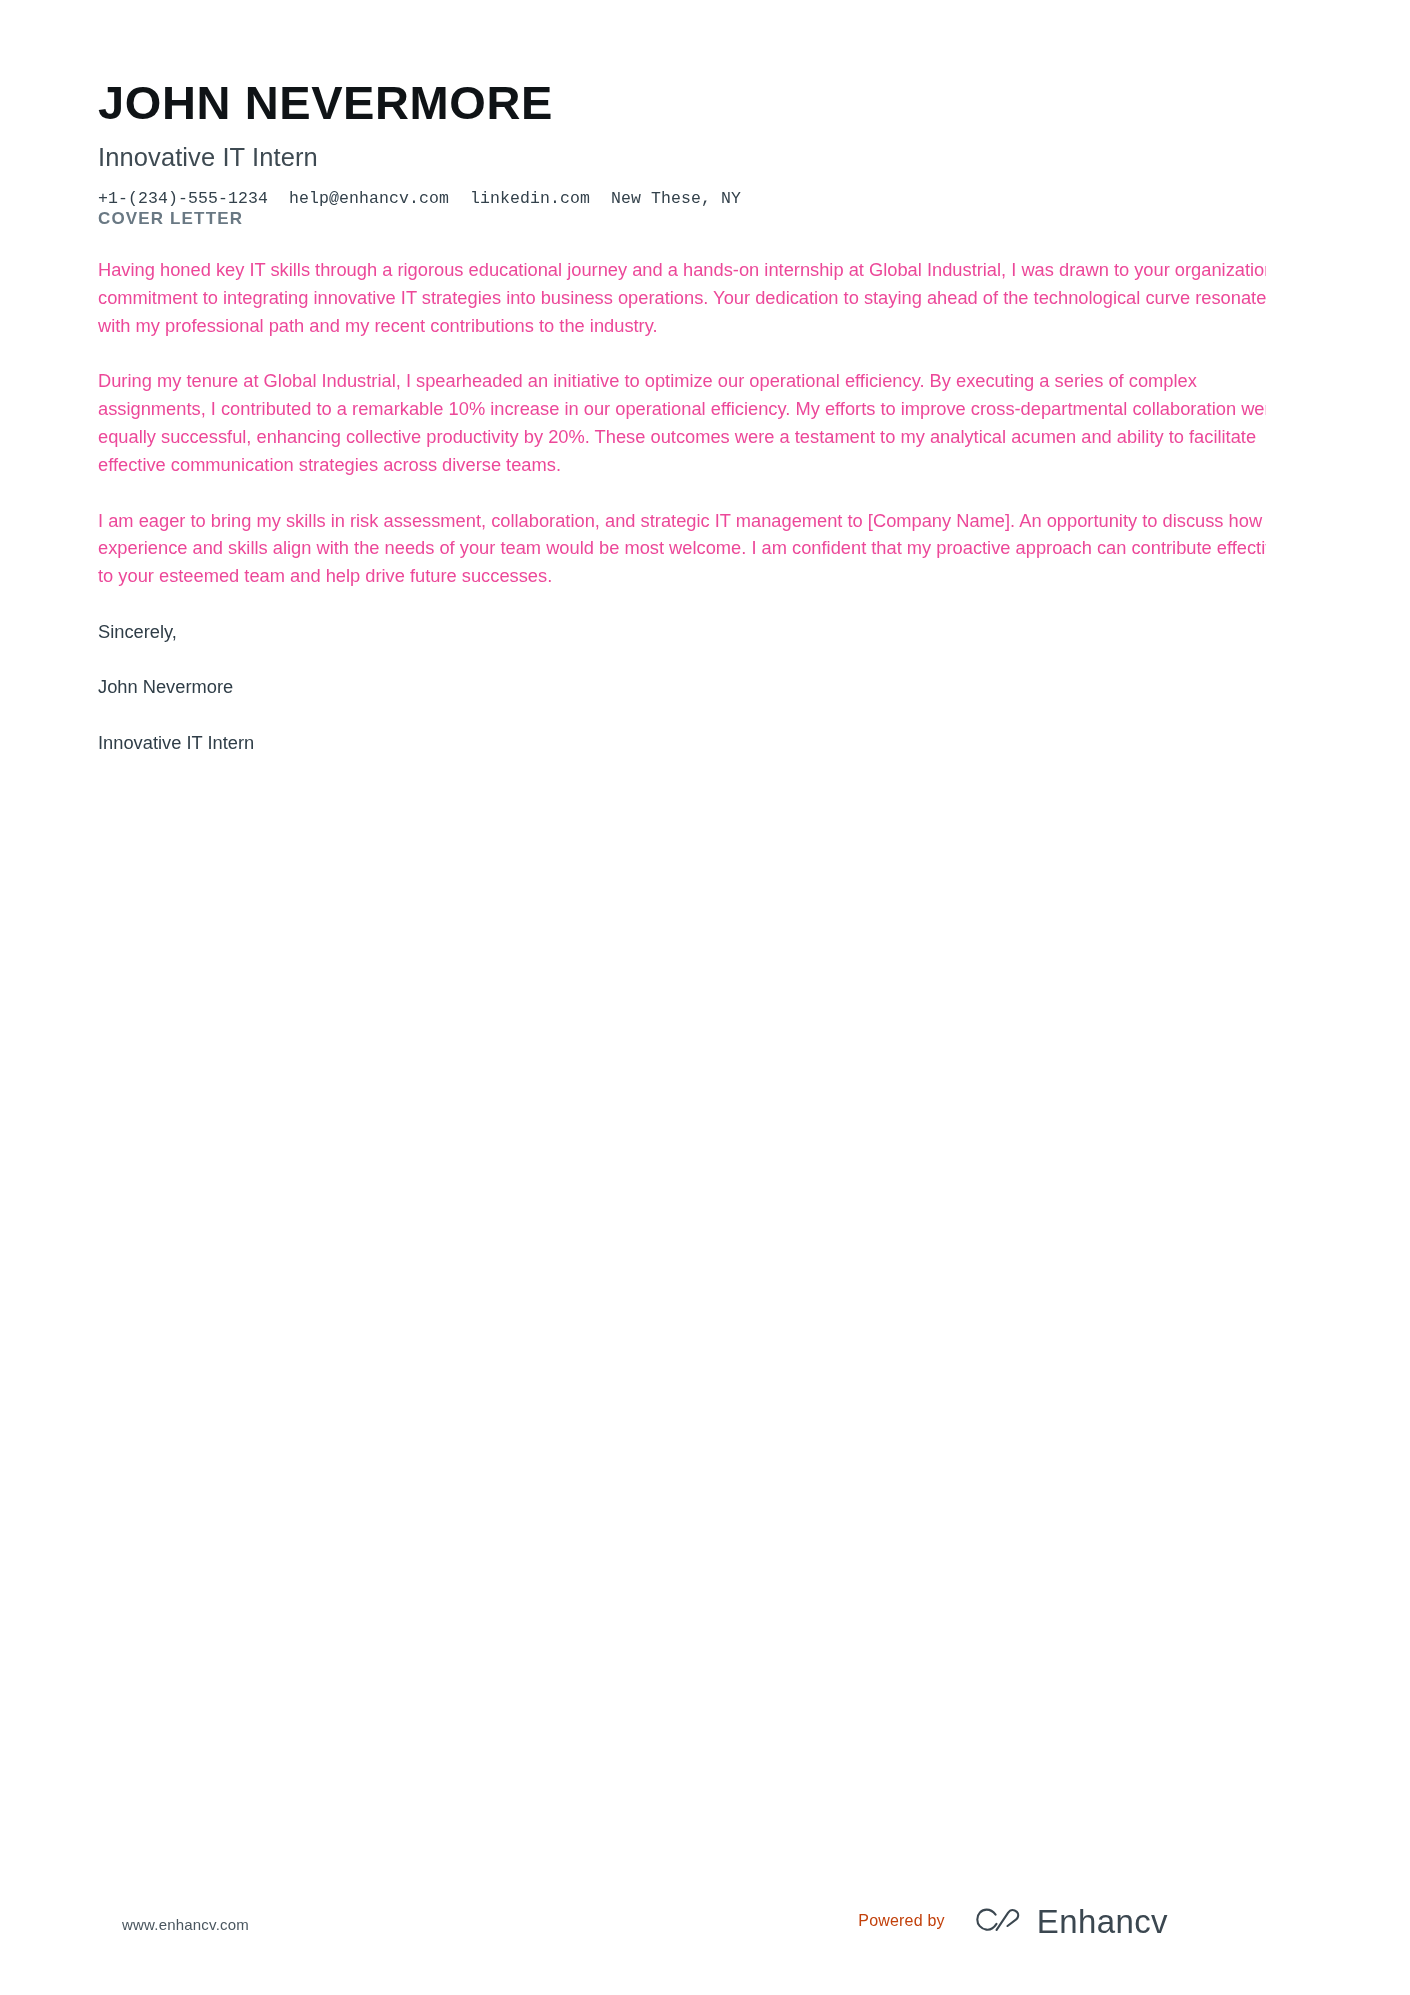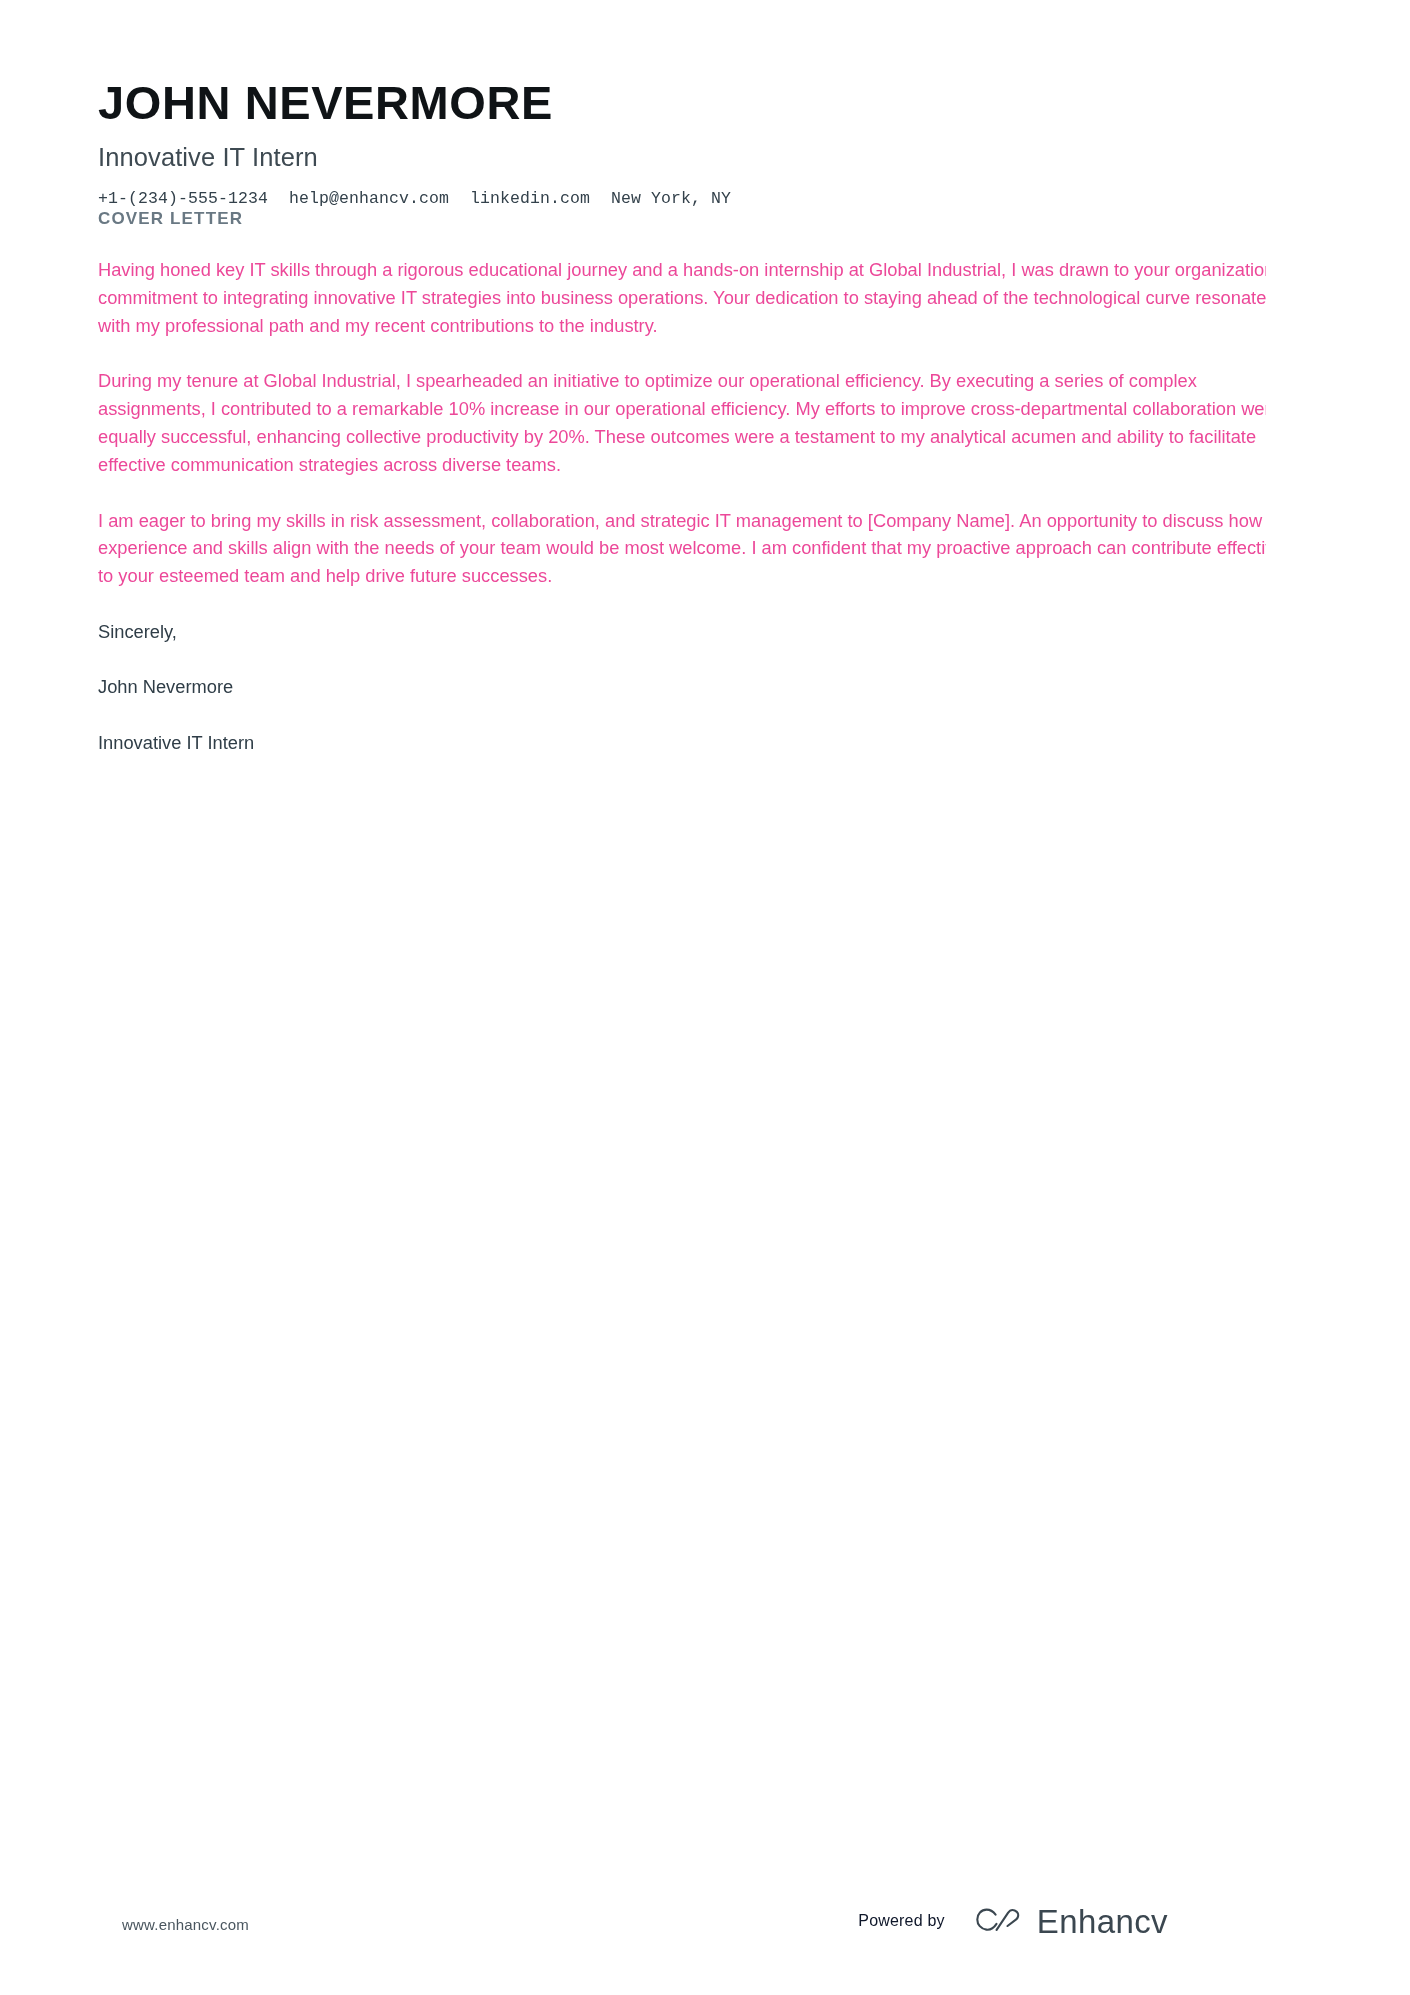--- a/index.html
+++ b/index.html
@@ -118,21 +118,21 @@
   .footer-brand {
     position: absolute;
     right: 98px;
     bottom: 57px;
     display: flex;
     flex-direction: row;
     align-items: center;
   }
   .powered-by {
     font-size: 16px;
-    color: #0f172a;
+    color: #c2410c;
     letter-spacing: 0.2px;
     margin-right: 24px;
   }
   .brand-mark {
     display: block;
     margin-right: 12px;
   }
   .brand-name {
     font-size: 33px;
     color: #3b4750;
@@ -147,21 +147,21 @@
   <div class="content">
 
     <div class="header">
       <h1 class="candidate-name">JOHN NEVERMORE</h1>
       <div class="candidate-title">Innovative IT Intern</div>
 
       <div class="contact-row">
         <span class="contact-item">+1-(234)-555-1234</span>
         <span class="contact-item">help@enhancv.com</span>
         <span class="contact-item">linkedin.com</span>
-        <span class="contact-item">New York, NY</span>
+        <span class="contact-item">New These, NY</span>
       </div>
     </div>
 
     <div class="letter">
       <div class="section-heading">COVER LETTER</div>
 
 
       <p class="paragraph">Having honed key IT skills through a rigorous educational journey and a hands-on internship at Global Industrial, I was drawn to your organization's commitment to integrating innovative IT strategies into business operations. Your dedication to staying ahead of the technological curve resonates with my professional path and my recent contributions to the industry.</p>
 
       <p class="paragraph">During my tenure at Global Industrial, I spearheaded an initiative to optimize our operational efficiency. By executing a series of complex assignments, I contributed to a remarkable 10% increase in our operational efficiency. My efforts to improve cross-departmental collaboration were equally successful, enhancing collective productivity by 20%. These outcomes were a testament to my analytical acumen and ability to facilitate effective communication strategies across diverse teams.</p>

